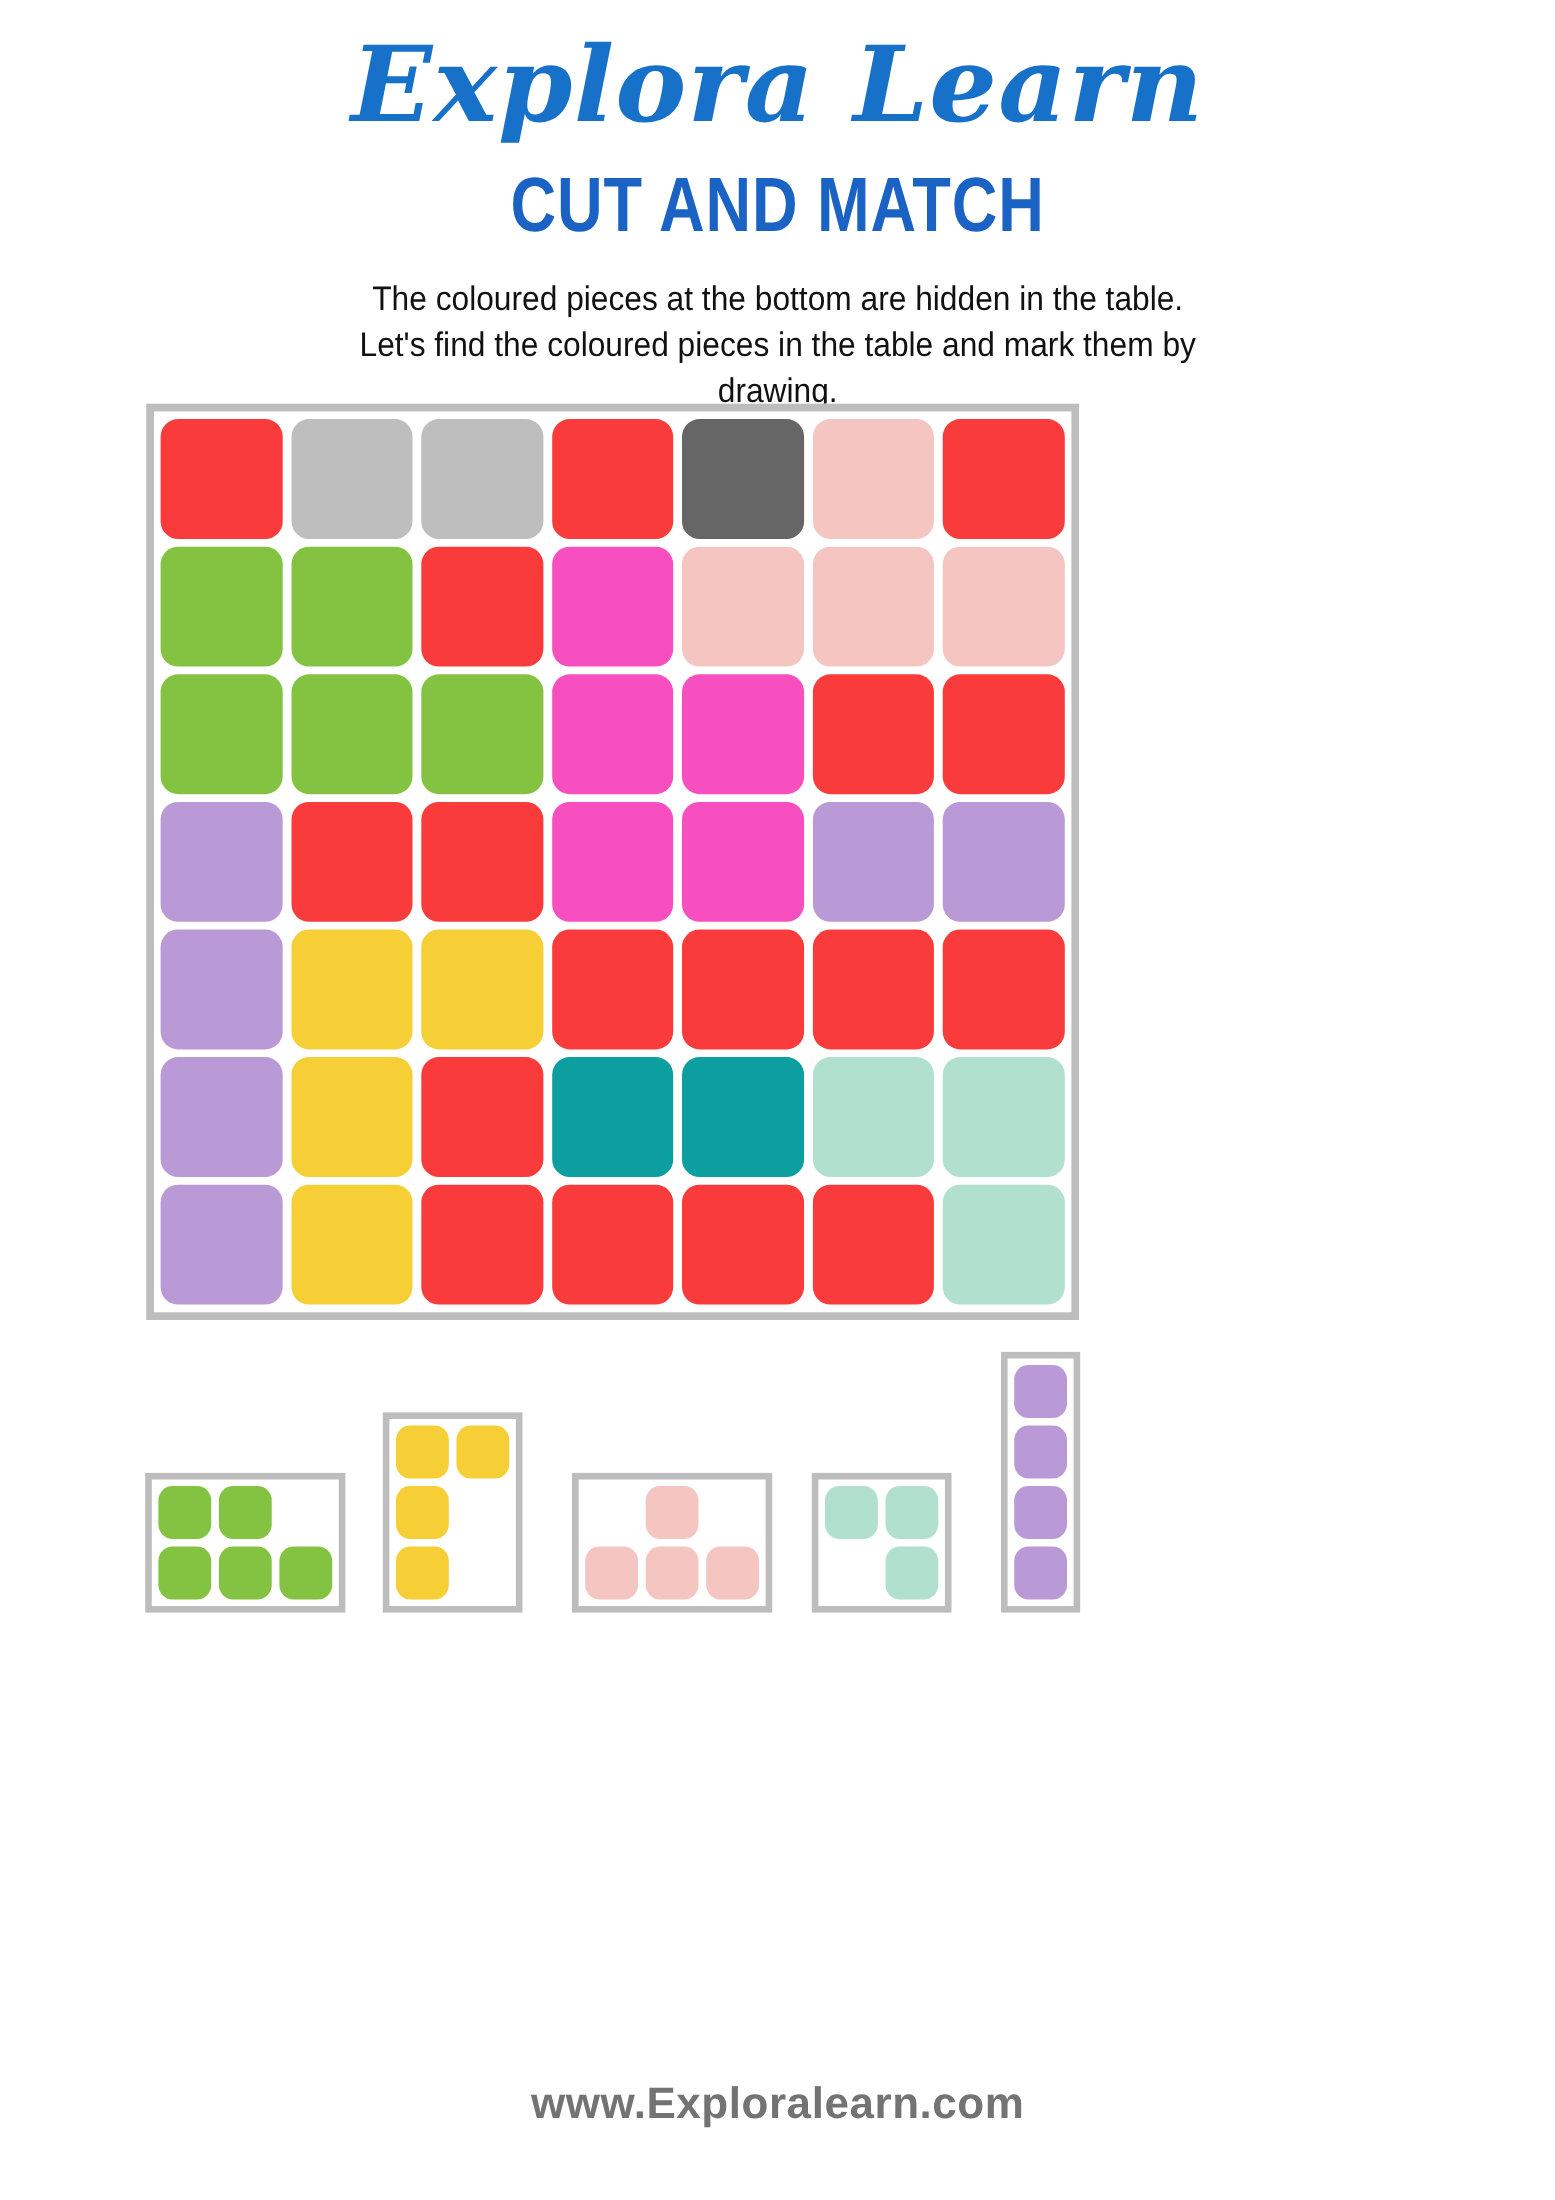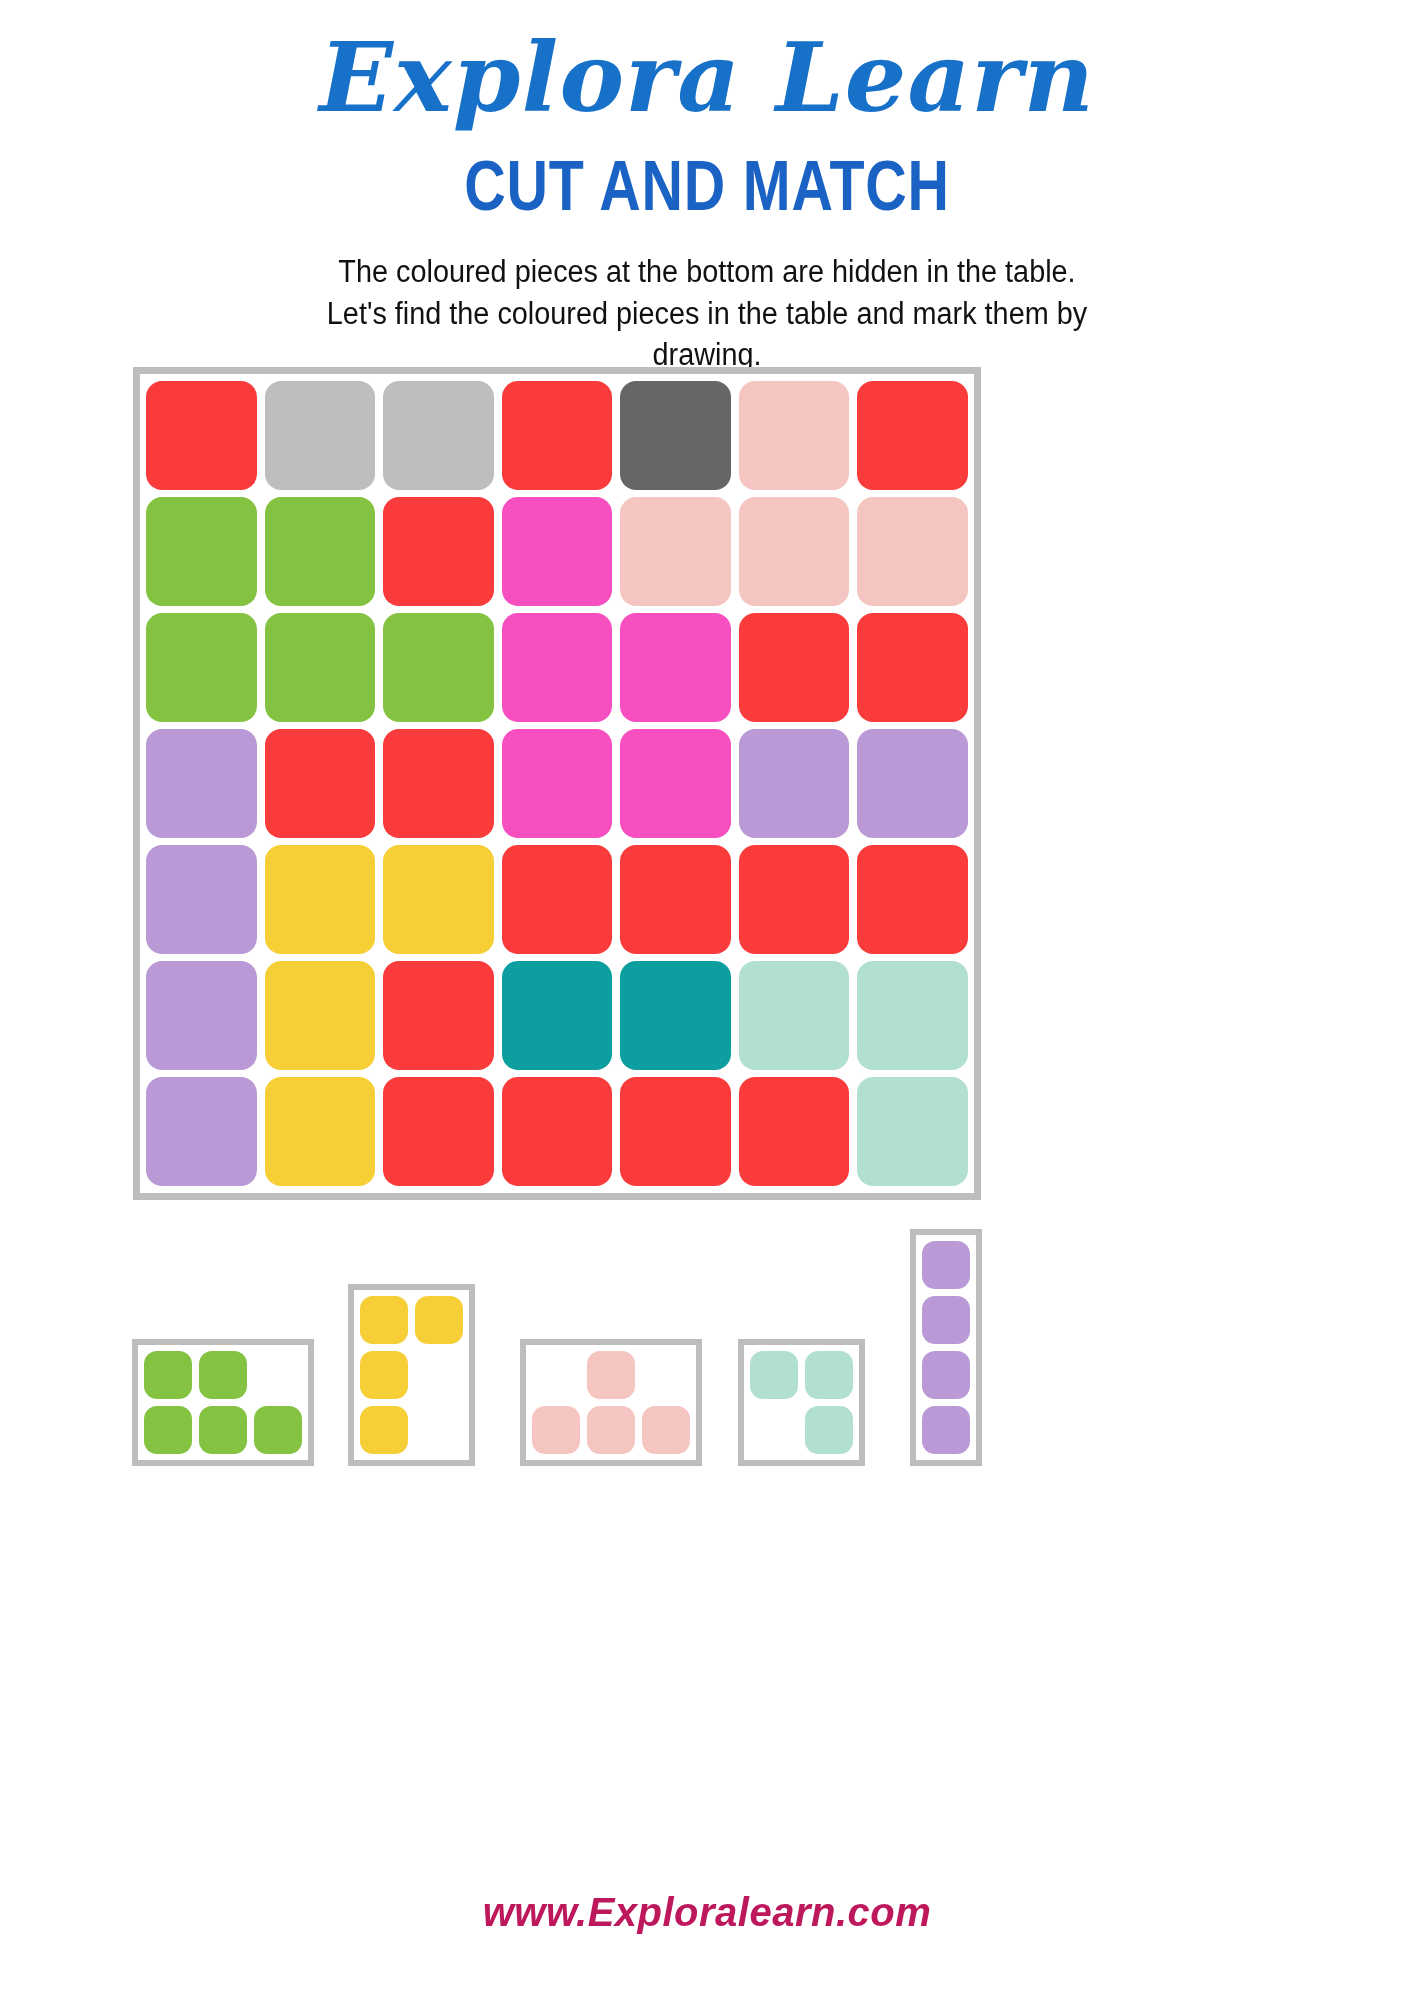--- a/index.html
+++ b/index.html
@@ -103,23 +103,22 @@
 
   
   .footer {
     position: absolute;
     left: 0;
     top: 1890px;
     width: 1414px;
     text-align: center;
     font-size: 40px;
     font-weight: 700;
-    color: #be185d;
+    color: #737373;
     letter-spacing: 0.5px;
-    font-style: italic;
   }
 </style>
 </head>
 <body>
 
 <div class="page">
 
   <div class="brand">Explora Learn</div>
   <div class="worksheet-title">CUT AND MATCH</div>
 

